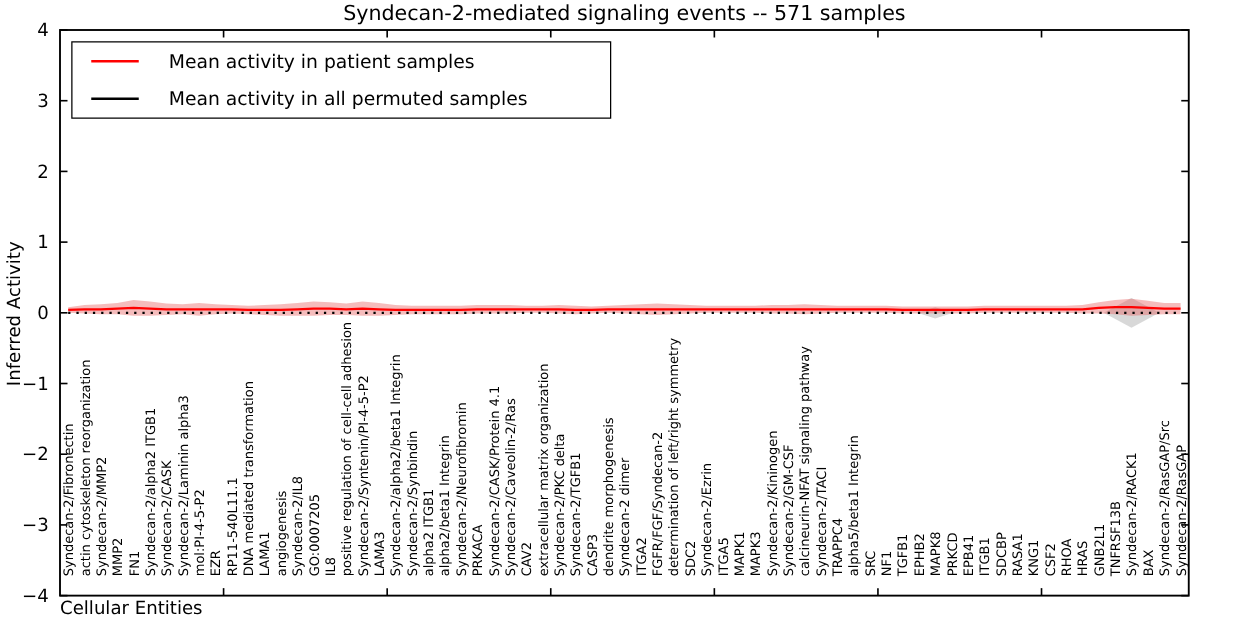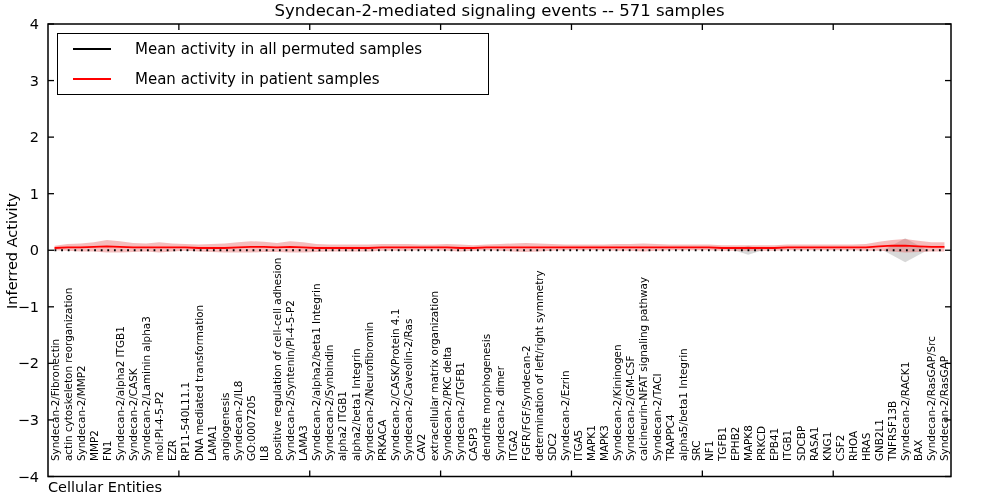--- a/index.html
+++ b/index.html
@@ -149,23 +149,23 @@
       <text x="883.0217391304348" y="461" transform="rotate(-90 883.0217391304348 461)" text-anchor="start" font-size="10.4" font-family="DejaVu Sans, Liberation Sans, sans-serif">GNB2L1</text>
       <text x="896.108695652174" y="461" transform="rotate(-90 896.108695652174 461)" text-anchor="start" font-size="10.4" font-family="DejaVu Sans, Liberation Sans, sans-serif">TNFRSF13B</text>
       <text x="909.1956521739131" y="461" transform="rotate(-90 909.1956521739131 461)" text-anchor="start" font-size="10.4" font-family="DejaVu Sans, Liberation Sans, sans-serif">Syndecan-2/RACK1</text>
       <text x="922.2826086956522" y="461" transform="rotate(-90 922.2826086956522 461)" text-anchor="start" font-size="10.4" font-family="DejaVu Sans, Liberation Sans, sans-serif">BAX</text>
       <text x="935.3695652173914" y="461" transform="rotate(-90 935.3695652173914 461)" text-anchor="start" font-size="10.4" font-family="DejaVu Sans, Liberation Sans, sans-serif">Syndecan-2/RasGAP/Src</text>
       <text x="948.4565217391305" y="461" transform="rotate(-90 948.4565217391305 461)" text-anchor="start" font-size="10.4" font-family="DejaVu Sans, Liberation Sans, sans-serif">Syndecan-2/RasGAP</text>
     </svg>
 
   <div class="legend">
     <div class="legend-row">
+      <div class="legend-swatch" id="swatch-1" style="border-top-color: rgb(255, 0, 0);"></div>
+      <div class="legend-label">Mean activity in patient samples</div>
+    </div>
+    <div class="legend-row">
       <div class="legend-swatch" id="swatch-0" style="border-top-color: rgb(0, 0, 0);"></div>
       <div class="legend-label">Mean activity in all permuted samples</div>
-    </div>
-    <div class="legend-row">
-      <div class="legend-swatch" id="swatch-1" style="border-top-color: rgb(255, 0, 0);"></div>
-      <div class="legend-label">Mean activity in patient samples</div>
     </div>
   </div>
 
   <div class="xlabel">Cellular Entities</div>
 </div>
 
 </body></html>

